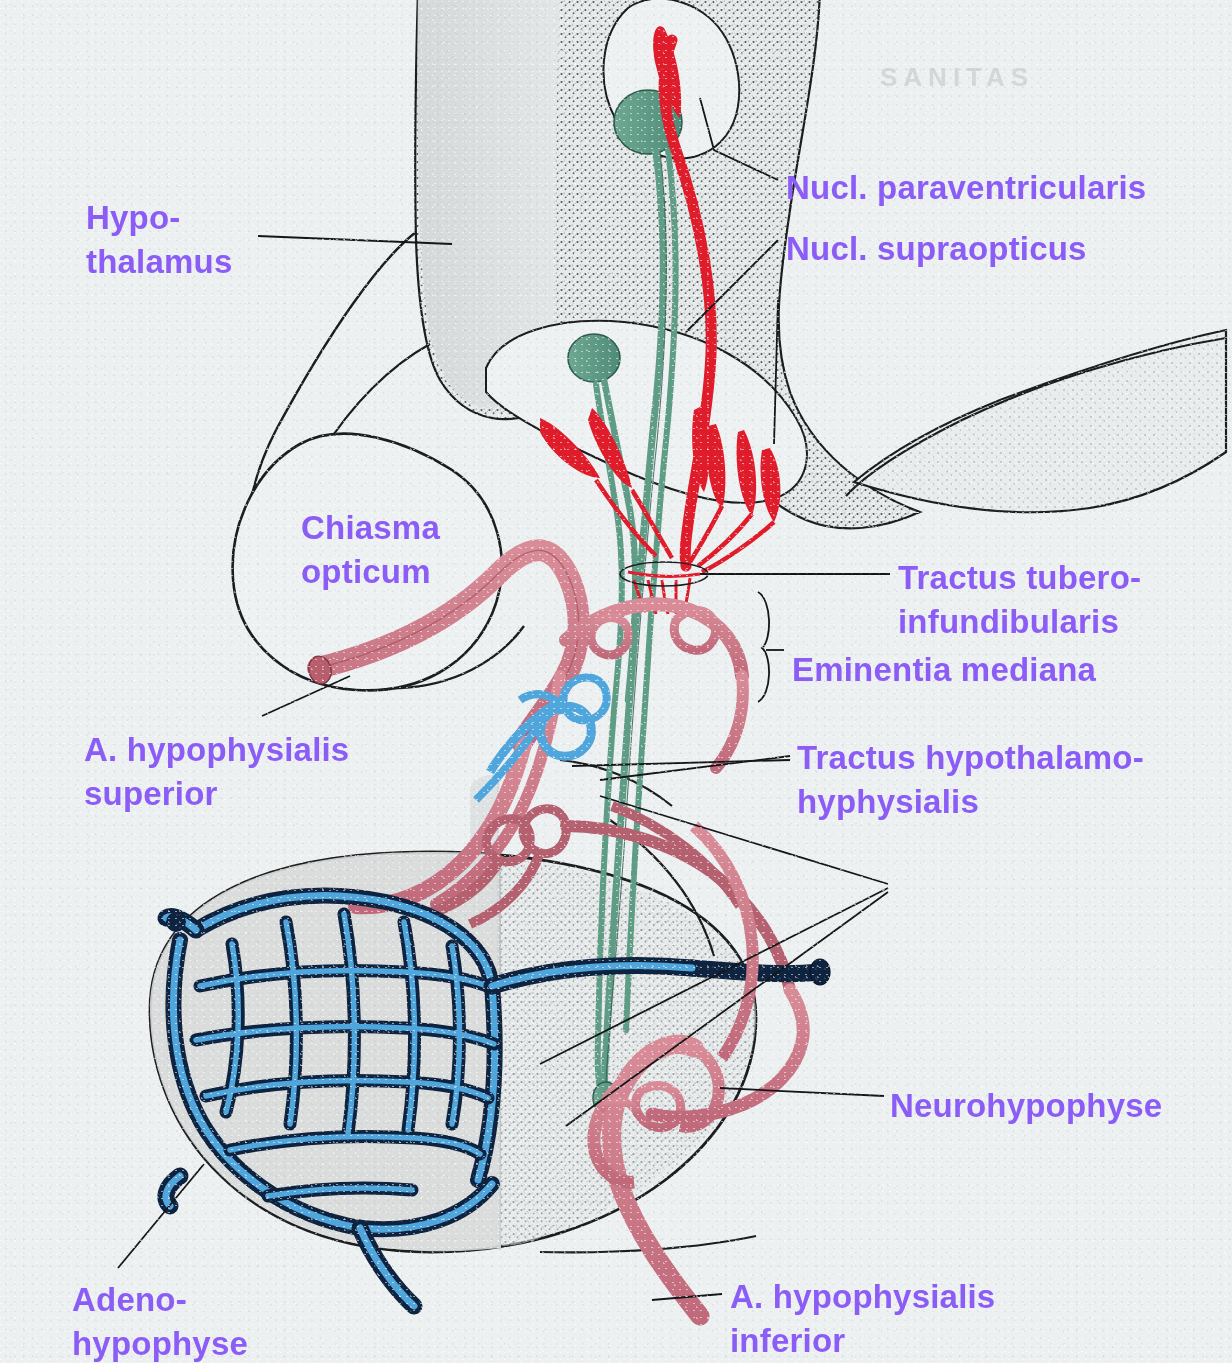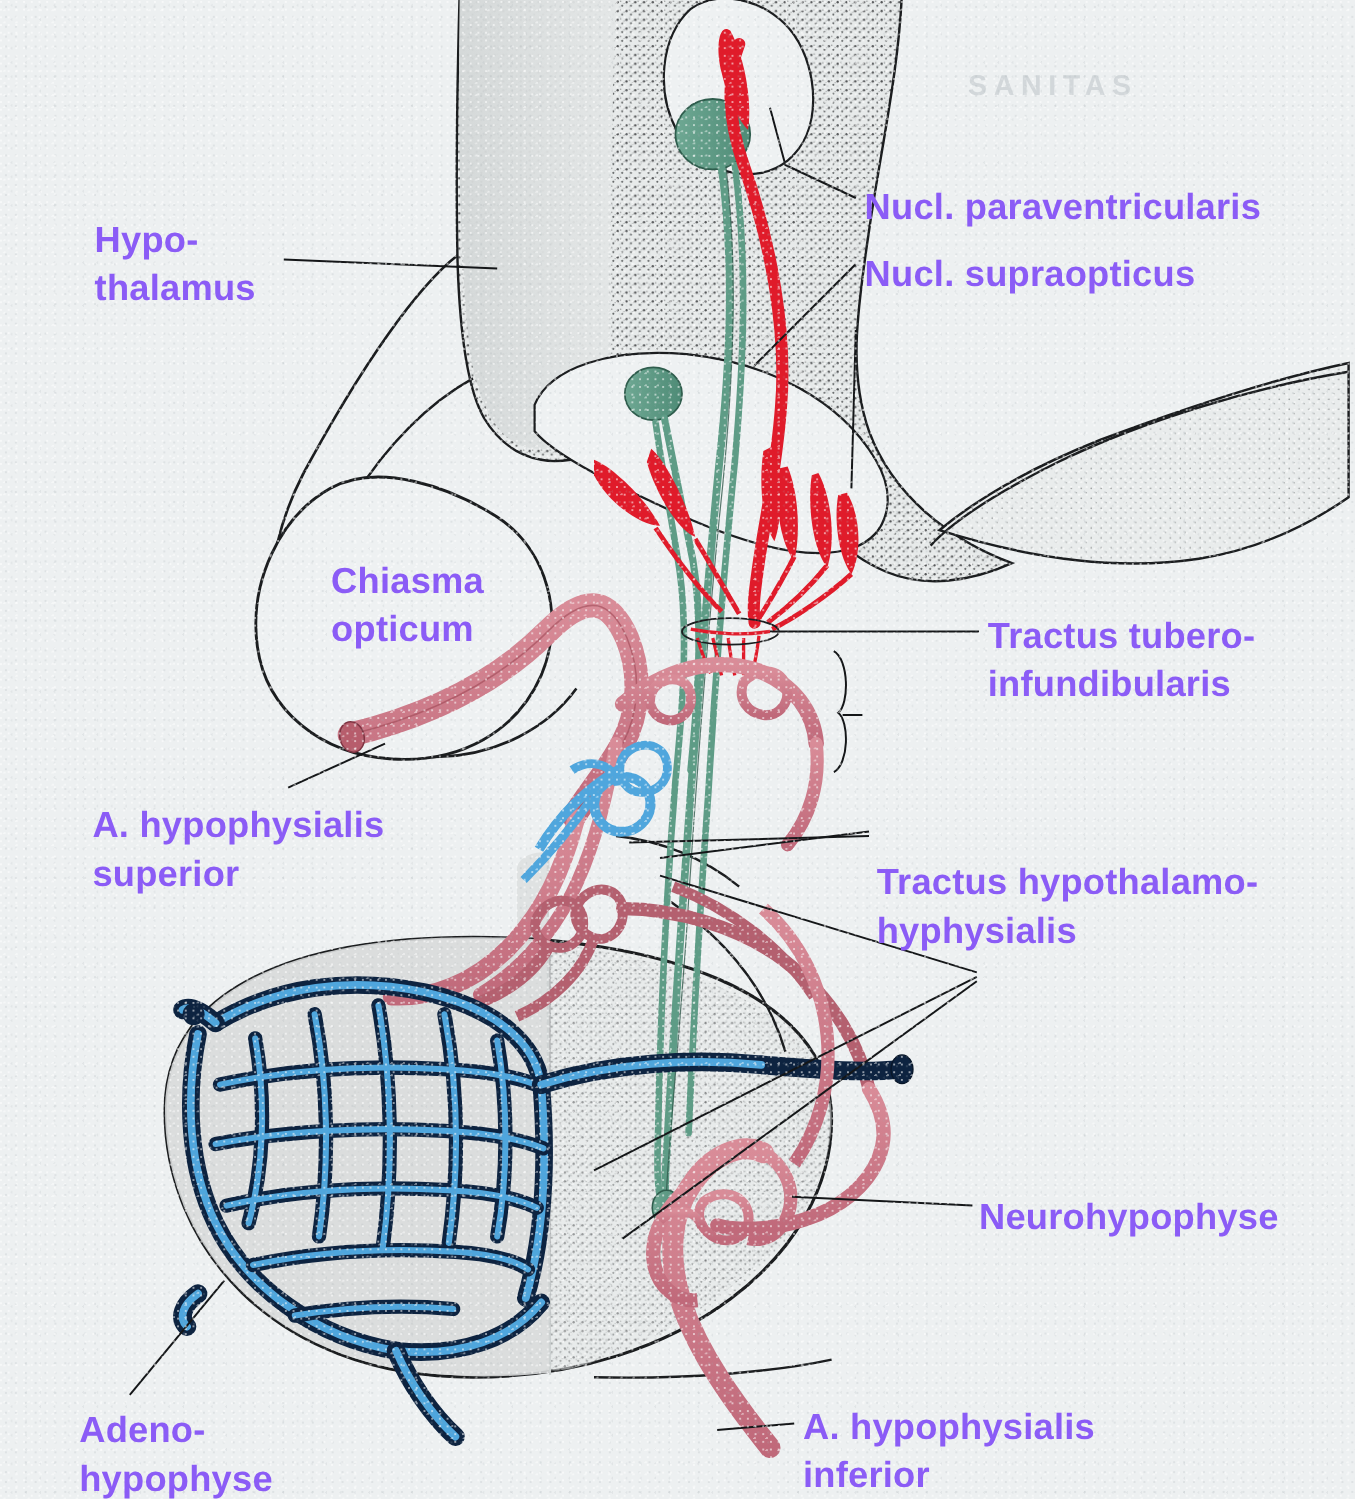--- a/index.html
+++ b/index.html
@@ -332,23 +332,24 @@
   <div class="watermark">SANITAS</div>
 
   <div class="lbl" style="left:86px;  top:196px;">Hypo-
 thalamus</div>
   <div class="lbl" style="left:786px; top:166px;">Nucl.  paraventricularis</div>
   <div class="lbl" style="left:786px; top:227px;text-align:right;">Nucl.  supraopticus</div>
   <div class="lbl" style="left:898px; top:556px;">Tractus  tubero-
 infundibularis</div>
   <div class="lbl" style="left:301px; top:506px;">Chiasma
 opticum</div>
+  <div class="lbl" style="left:792px; top:648px;">Eminentia  mediana</div>
   <div class="lbl" style="left:84px;  top:728px;">A.  hypophysialis
 superior</div>
-  <div class="lbl" style="left:797px; top:736px;margin-top:44px;">Tractus  hypothalamo-
+  <div class="lbl" style="left:797px; top:736px;">Tractus  hypothalamo-
 hyphysialis</div>
   <div class="lbl" style="left:890px; top:1084px;">Neurohypophyse</div>
   <div class="lbl" style="left:72px;  top:1278px;">Adeno-
 hypophyse</div>
   <div class="lbl" style="left:730px; top:1275px;">A.  hypophysialis
 inferior</div>
 
 </div>
 
 </body></html>

